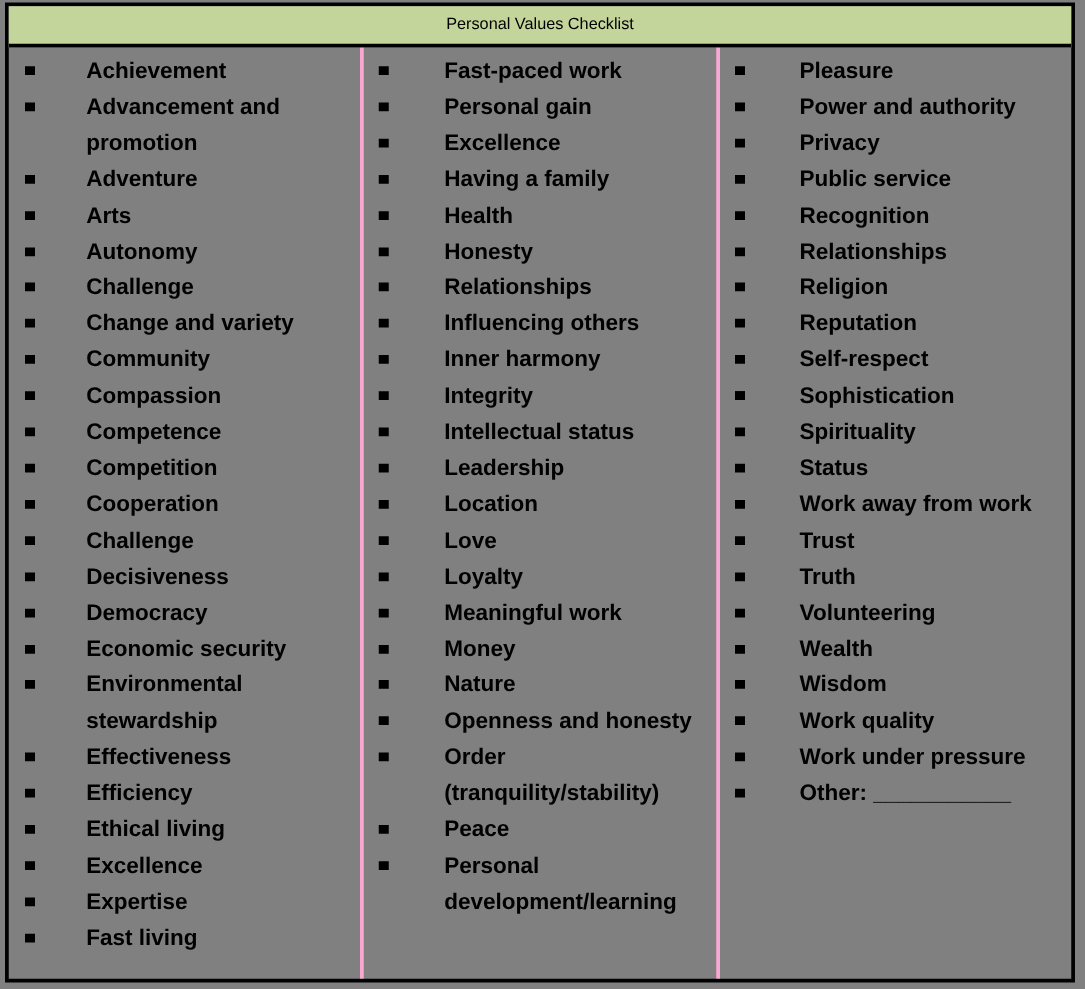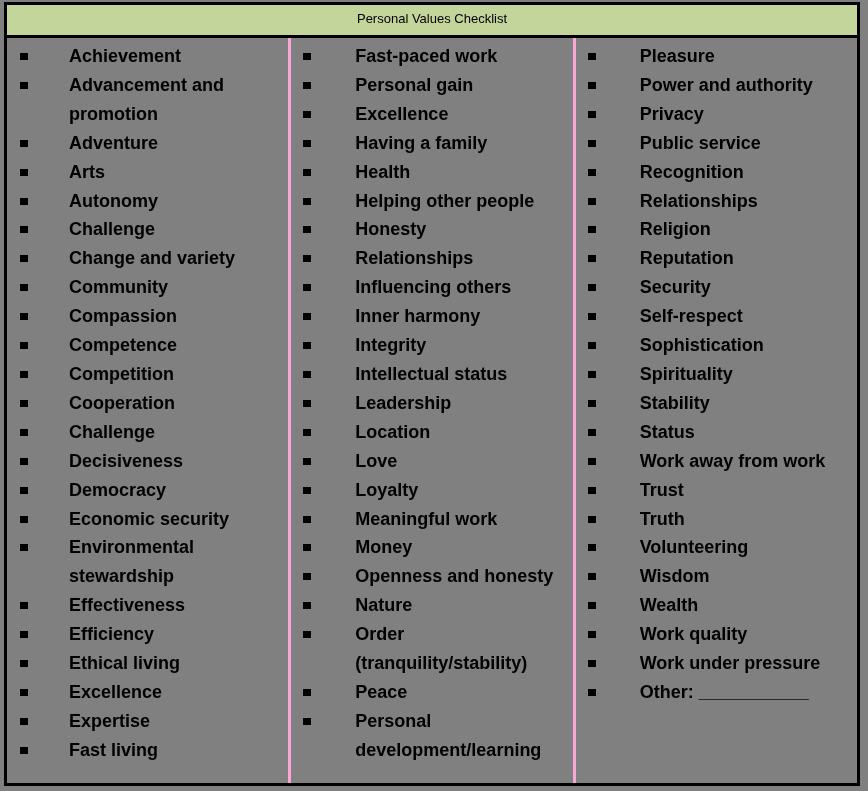--- a/index.html
+++ b/index.html
@@ -218,24 +218,20 @@
           <li class="value-item">
             <span class="bullet-icon"></span>
             <span class="item-label">Having a family</span>
           </li>
           <li class="value-item">
             <span class="bullet-icon"></span>
             <span class="item-label">Health</span>
           </li>
           <li class="value-item">
             <span class="bullet-icon"></span>
-            <span class="item-label">Helping other people</span>
-          </li>
-          <li class="value-item">
-            <span class="bullet-icon"></span>
             <span class="item-label">Honesty</span>
           </li>
           <li class="value-item">
             <span class="bullet-icon"></span>
             <span class="item-label">Relationships</span>
           </li>
           <li class="value-item">
             <span class="bullet-icon"></span>
             <span class="item-label">Influencing others</span>
           </li>
@@ -270,25 +266,25 @@
           <li class="value-item">
             <span class="bullet-icon"></span>
             <span class="item-label">Meaningful work</span>
           </li>
           <li class="value-item">
             <span class="bullet-icon"></span>
             <span class="item-label">Money</span>
           </li>
           <li class="value-item">
             <span class="bullet-icon"></span>
+            <span class="item-label">Nature</span>
+          </li>
+          <li class="value-item">
+            <span class="bullet-icon"></span>
             <span class="item-label">Openness and honesty</span>
-          </li>
-          <li class="value-item">
-            <span class="bullet-icon"></span>
-            <span class="item-label">Nature</span>
           </li>
           <li class="value-item">
             <span class="bullet-icon"></span>
             <span class="item-label">Order (tranquility/stability)</span>
           </li>
           <li class="value-item">
             <span class="bullet-icon"></span>
             <span class="item-label">Peace</span>
           </li>
           <li class="value-item">
@@ -326,68 +322,60 @@
           <li class="value-item">
             <span class="bullet-icon"></span>
             <span class="item-label">Religion</span>
           </li>
           <li class="value-item">
             <span class="bullet-icon"></span>
             <span class="item-label">Reputation</span>
           </li>
           <li class="value-item">
             <span class="bullet-icon"></span>
-            <span class="item-label">Security</span>
-          </li>
-          <li class="value-item">
-            <span class="bullet-icon"></span>
             <span class="item-label">Self-respect</span>
           </li>
           <li class="value-item">
             <span class="bullet-icon"></span>
           </li>
           <li class="value-item">
             <span class="bullet-icon"></span>
             <span class="item-label">Sophistication</span>
           </li>
           <li class="value-item">
             <span class="bullet-icon"></span>
             <span class="item-label">Spirituality</span>
           </li>
           <li class="value-item">
             <span class="bullet-icon"></span>
-            <span class="item-label">Stability</span>
-          </li>
-          <li class="value-item">
-            <span class="bullet-icon"></span>
             <span class="item-label">Status</span>
           </li>
           <li class="value-item">
             <span class="bullet-icon"></span>
             <span class="item-label">Work away from work</span>
           </li>
           <li class="value-item">
             <span class="bullet-icon"></span>
             <span class="item-label">Trust</span>
           </li>
           <li class="value-item">
             <span class="bullet-icon"></span>
             <span class="item-label">Truth</span>
           </li>
           <li class="value-item">
             <span class="bullet-icon"></span>
             <span class="item-label">Volunteering</span>
           </li>
           <li class="value-item">
             <span class="bullet-icon"></span>
+            <span class="item-label">Wealth</span>
+          </li>
+          <li class="value-item">
+            <span class="bullet-icon"></span>
             <span class="item-label">Wisdom</span>
-          </li>
-          <li class="value-item">
-            <span class="bullet-icon"></span>
-            <span class="item-label">Wealth</span>
           </li>
           <li class="value-item">
             <span class="bullet-icon"></span>
             <span class="item-label">Work quality</span>
           </li>
           <li class="value-item">
             <span class="bullet-icon"></span>
             <span class="item-label">Work under pressure</span>
           </li>
           <li class="value-item">

